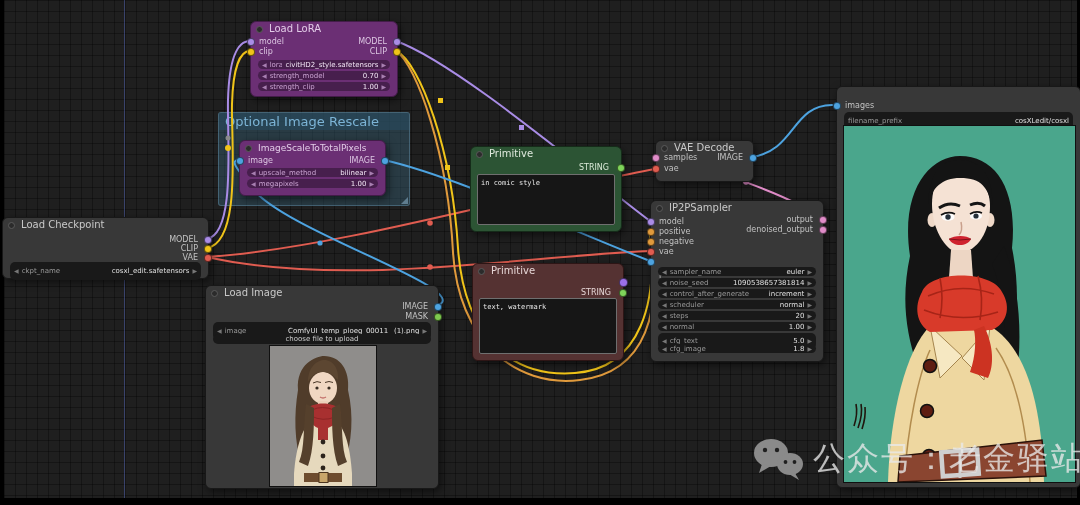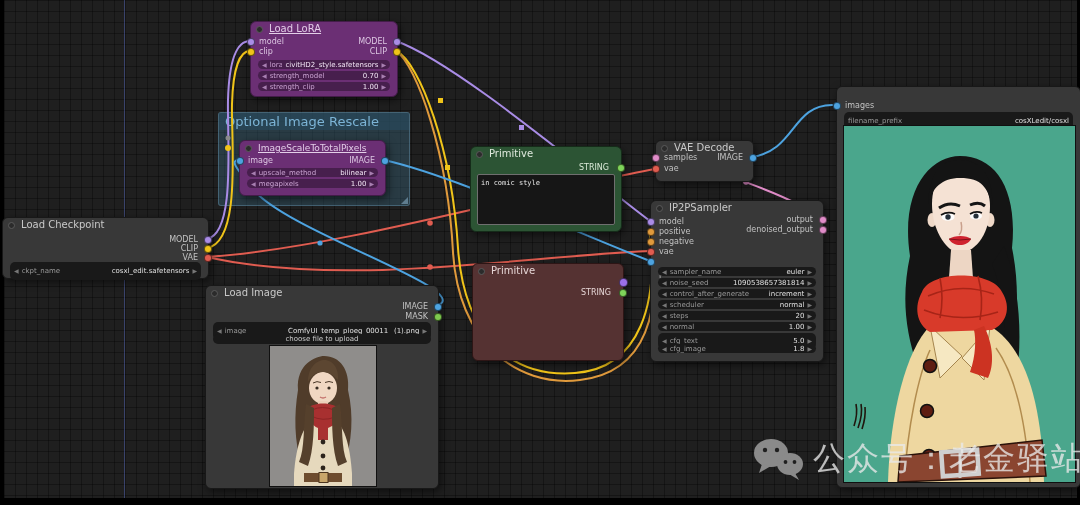--- a/index.html
+++ b/index.html
@@ -34,21 +34,21 @@
   .pill .val{margin-left:auto;color:#e0e0e0;white-space:nowrap;}
   .pill .arr{font-size:6px;color:#777;line-height:10px;}
   .btn{position:absolute;left:7px;right:7px;height:10px;border-radius:5px;background:#191919;
        color:#ccc;font-size:7px;text-align:center;line-height:10px;}
   .ptext{position:absolute;left:6px;right:6px;background:#161616;border:1px solid #6f6f6f;
          border-radius:2px;color:#e8e8e8;font-family:"DejaVu Sans Mono",monospace;
          font-size:7px;line-height:1.35;padding:4px 3px;white-space:pre-wrap;text-align:left;}
   .imgframe{position:absolute;background:#888;overflow:hidden;border:1px solid #101010;}
   .imgframe svg{display:block;}
   
-  .purple{background:#6b2f74;border-color:#431c49;color:#e3cfe8;text-decoration:underline;}
+  .purple{background:#6b2f74;border-color:#431c49;color:#e3cfe8;}
   .purple .ntitle{color:#e2cbe7;}
   .purple .plabel{color:#dcc6e2;}
   .purple .pill{background:#471f4d;color:#c9a2d1;}
   .purple .pill .val{color:#f2e6f5;}
   .purple .pill .arr{color:#a87fb1;}
   .note{background:#45391f;border-color:#6e5c36;}
   .note .ntitle{color:#d6c794;}
   .notebox{position:absolute;left:5px;right:5px;top:16px;bottom:5px;background:#141414;
            border:1px solid #000;color:#dad2b2;font-family:"DejaVu Sans Mono",monospace;
            font-size:7px;padding:2px 3px;}
@@ -172,20 +172,21 @@
     <span class="dot" style="right:-4px;top:17px;background:#7fd45a"></span>
     <span class="plabel out" style="right:12px;top:16px">STRING</span>
     <div class="ptext" style="top:27px;bottom:6px">in comic style</div>
   </div>
 
   <div class="node pred" style="left:468px;top:263px;width:150px;height:96px">
     <div class="ntitle"><span class="cdot"></span><span>Primitive</span></div>
     <span class="dot" style="right:-5px;top:14px;width:9px;height:9px;background:#9b6fe8"></span>
     <span class="dot" style="right:-4px;top:25px;background:#7fd45a"></span>
     <span class="plabel out" style="right:12px;top:24px">STRING</span>
+    <div class="ptext" style="top:34px;bottom:6px">text, watermark</div>
   </div>
 
   <div class="node" style="left:651px;top:140px;width:97px;height:40px">
     <div class="ntitle"><span class="cdot"></span><span>VAE Decode</span></div>
     <span class="dot" style="left:-4px;top:13px;background:#e08cc8"></span>
     <span class="plabel" style="left:8px;top:12px">samples</span>
     <span class="dot" style="left:-4px;top:24px;background:#e05c50"></span>
     <span class="plabel" style="left:8px;top:23px">vae</span>
     <span class="dot" style="right:-4px;top:13px;background:#4da3e0"></span>
     <span class="plabel out" style="right:10px;top:12px">IMAGE</span>

